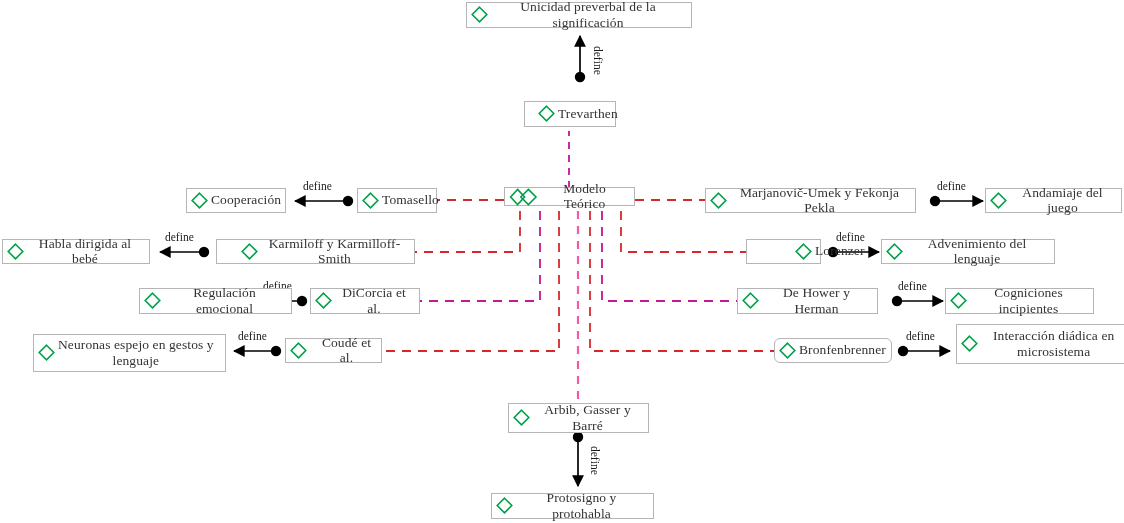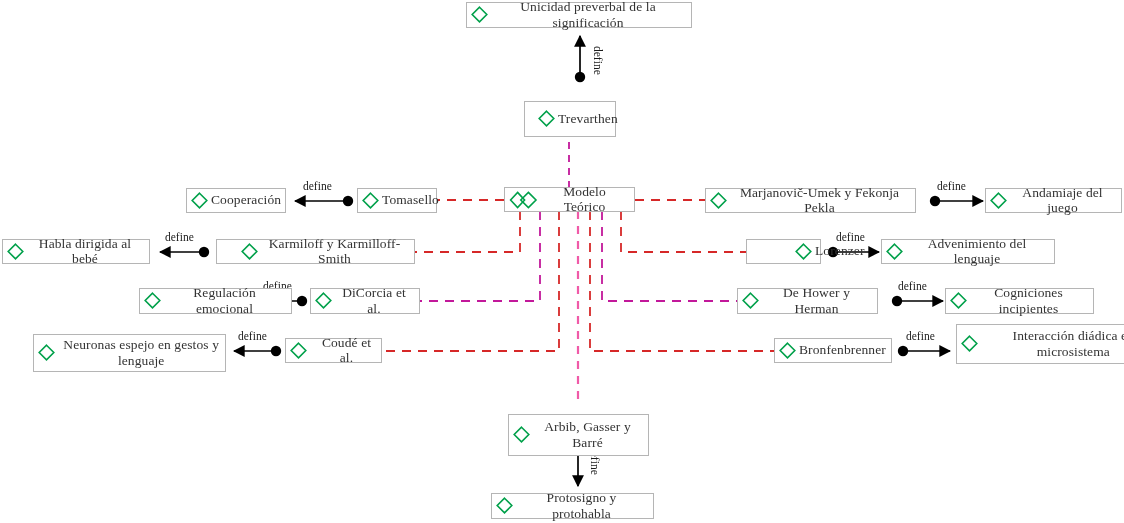--- a/index.html
+++ b/index.html
@@ -8,21 +8,21 @@
   #canvas{position:relative;width:1124px;height:523px;overflow:hidden;background:#fff;}
 
   
   .node{
     position:absolute;
     box-sizing:border-box;
     border:1px solid #b5b5b5;
     background:#ffffff;
     display:flex;
     align-items:center;
-    justify-content:space-between;
+    justify-content:flex-start;
     padding:2px 6px 3px 4px;
     line-height:1.12;
   }
   .node .label{
     font-size:13.5px;
     color:#333333;
     white-space:pre-line;
     text-align:center;
     letter-spacing:.1px;
   }
@@ -166,30 +166,30 @@
 
   <div class="node" style="left:466px;top:2px;width:226px;height:26px;">
     <span class="dia">
       <svg width="17" height="17" viewBox="0 0 17 17">
           <path d="M8.5 1.2 L15.8 8.5 L8.5 15.8 L1.2 8.5 Z" fill="none" stroke="#00a04a" stroke-width="1.6"></path>
         </svg>
     </span>
     <span class="label">Unicidad preverbal de la significación</span>
   </div>
 
-  <div class="node" style="left:524px;top:101px;width:92px;height:36px;padding-left:13px;">
+  <div class="node" style="left:524px;top:101px;width:92px;height:26px;padding-left:13px;">
     <span class="dia">
       <svg width="17" height="17" viewBox="0 0 17 17">
           <path d="M8.5 1.2 L15.8 8.5 L8.5 15.8 L1.2 8.5 Z" fill="none" stroke="#00a04a" stroke-width="1.6"></path>
         </svg>
     </span>
     <span class="label">Trevarthen</span>
   </div>
 
-  <div class="node" style="left:504px;top:187px;width:131px;height:25px;">
+  <div class="node" style="left:504px;top:187px;width:131px;height:19px;">
     <span class="dia dia2">
       <svg width="29" height="18" viewBox="0 0 29 18">
         <path d="M8.6 1.4 L15.6 9 L8.6 16.6 L1.6 9 Z" fill="none" stroke="#00a04a" stroke-width="1.6"></path>
         <path d="M19.4 1.4 L27 9 L19.4 16.6 L11.8 9 Z" fill="none" stroke="#00a04a" stroke-width="1.6"></path>
       </svg>
     </span>
     <span class="label">Modelo Teórico</span>
   </div>
 
   <div class="node" style="left:186px;top:188px;width:100px;height:25px;">
@@ -312,40 +312,40 @@
 
   <div class="node" style="left:285px;top:338px;width:97px;height:25px;gap:8px;">
     <span class="dia">
       <svg width="17" height="17" viewBox="0 0 17 17">
           <path d="M8.5 1.2 L15.8 8.5 L8.5 15.8 L1.2 8.5 Z" fill="none" stroke="#00a04a" stroke-width="1.6"></path>
         </svg>
     </span>
     <span class="label">Coudé et al.</span>
   </div>
 
-  <div class="node" style="left:774px;top:338px;width:118px;height:25px;">
+  <div class="node" style="left:774px;top:338px;width:118px;height:25px;border-radius:6px;">
     <span class="dia">
       <svg width="17" height="17" viewBox="0 0 17 17">
           <path d="M8.5 1.2 L15.8 8.5 L8.5 15.8 L1.2 8.5 Z" fill="none" stroke="#00a04a" stroke-width="1.6"></path>
         </svg>
     </span>
     <span class="label">Bronfenbrenner</span>
   </div>
 
   <div class="node" style="left:956px;top:324px;width:185px;height:40px;gap:12px;">
     <span class="dia">
       <svg width="17" height="17" viewBox="0 0 17 17">
           <path d="M8.5 1.2 L15.8 8.5 L8.5 15.8 L1.2 8.5 Z" fill="none" stroke="#00a04a" stroke-width="1.6"></path>
         </svg>
     </span>
     <span class="label">Interacción diádica en
 microsistema</span>
   </div>
 
-  <div class="node" style="left:508px;top:414px;width:141px;height:42px;">
+  <div class="node" style="left:508px;top:403px;width:141px;height:30px;">
     <span class="dia">
       <svg width="17" height="17" viewBox="0 0 17 17">
           <path d="M8.5 1.2 L15.8 8.5 L8.5 15.8 L1.2 8.5 Z" fill="none" stroke="#00a04a" stroke-width="1.6"></path>
         </svg>
     </span>
     <span class="label">Arbib, Gasser y Barré</span>
   </div>
 
   <div class="node" style="left:491px;top:493px;width:163px;height:26px;">
     <span class="dia">

